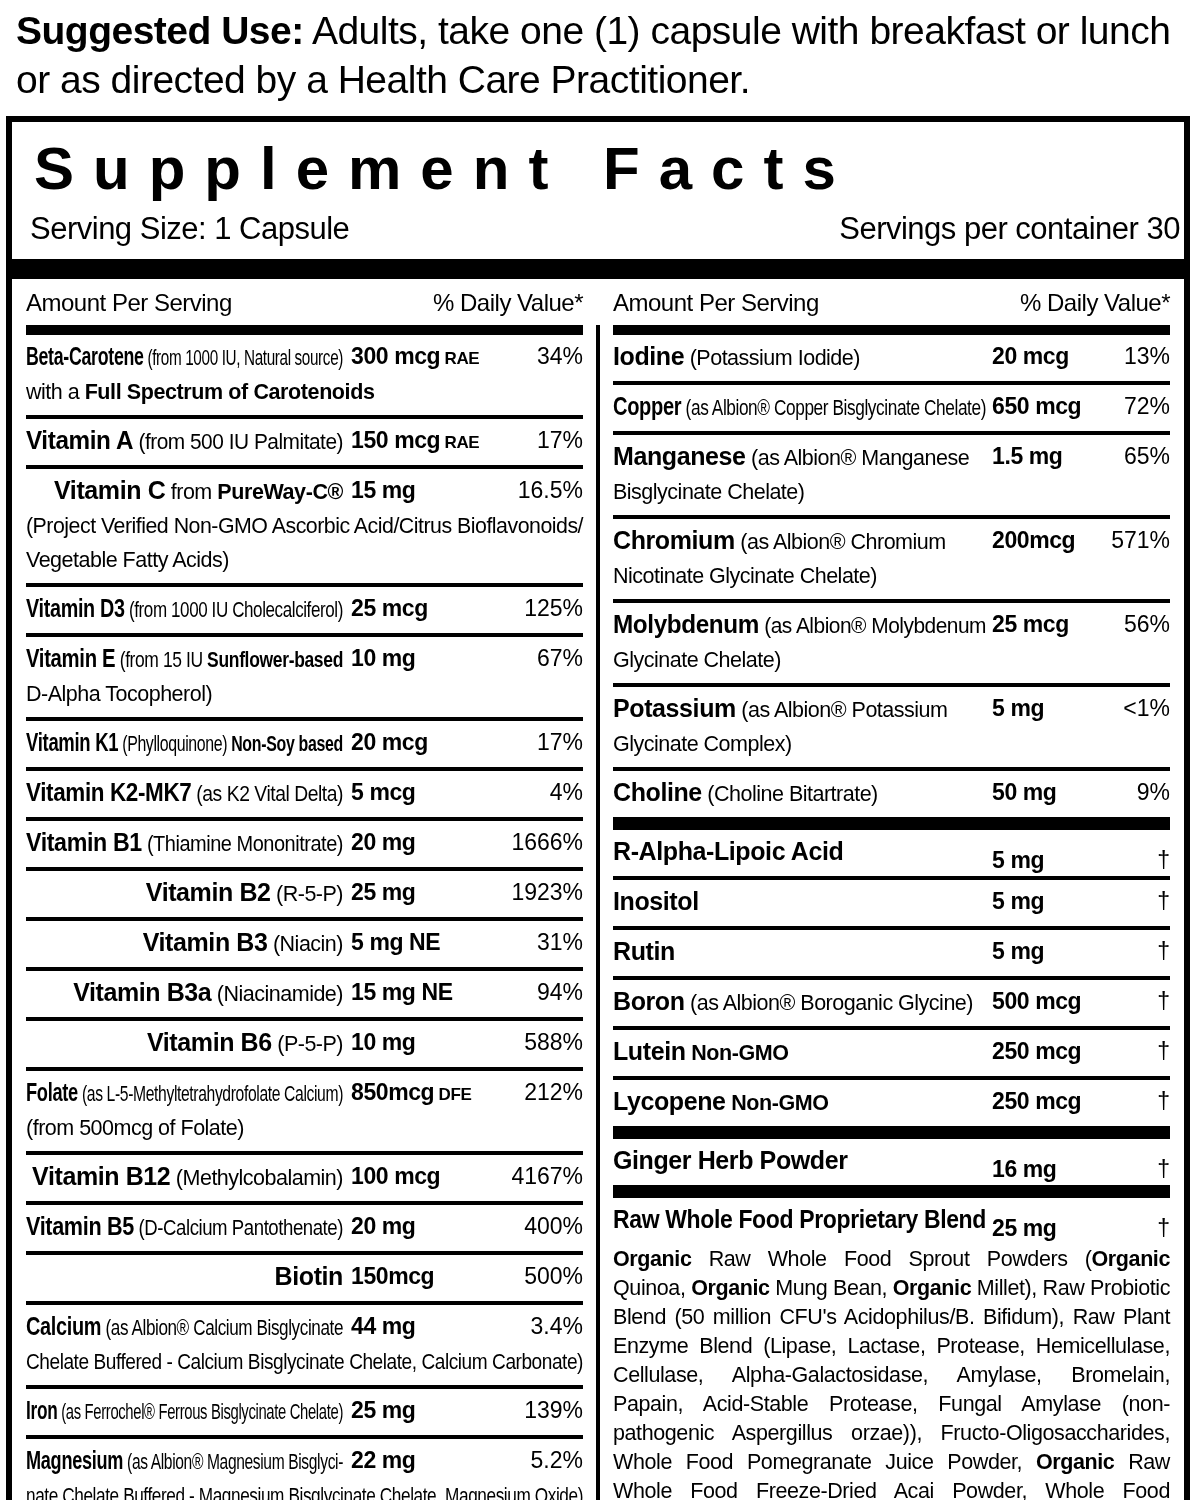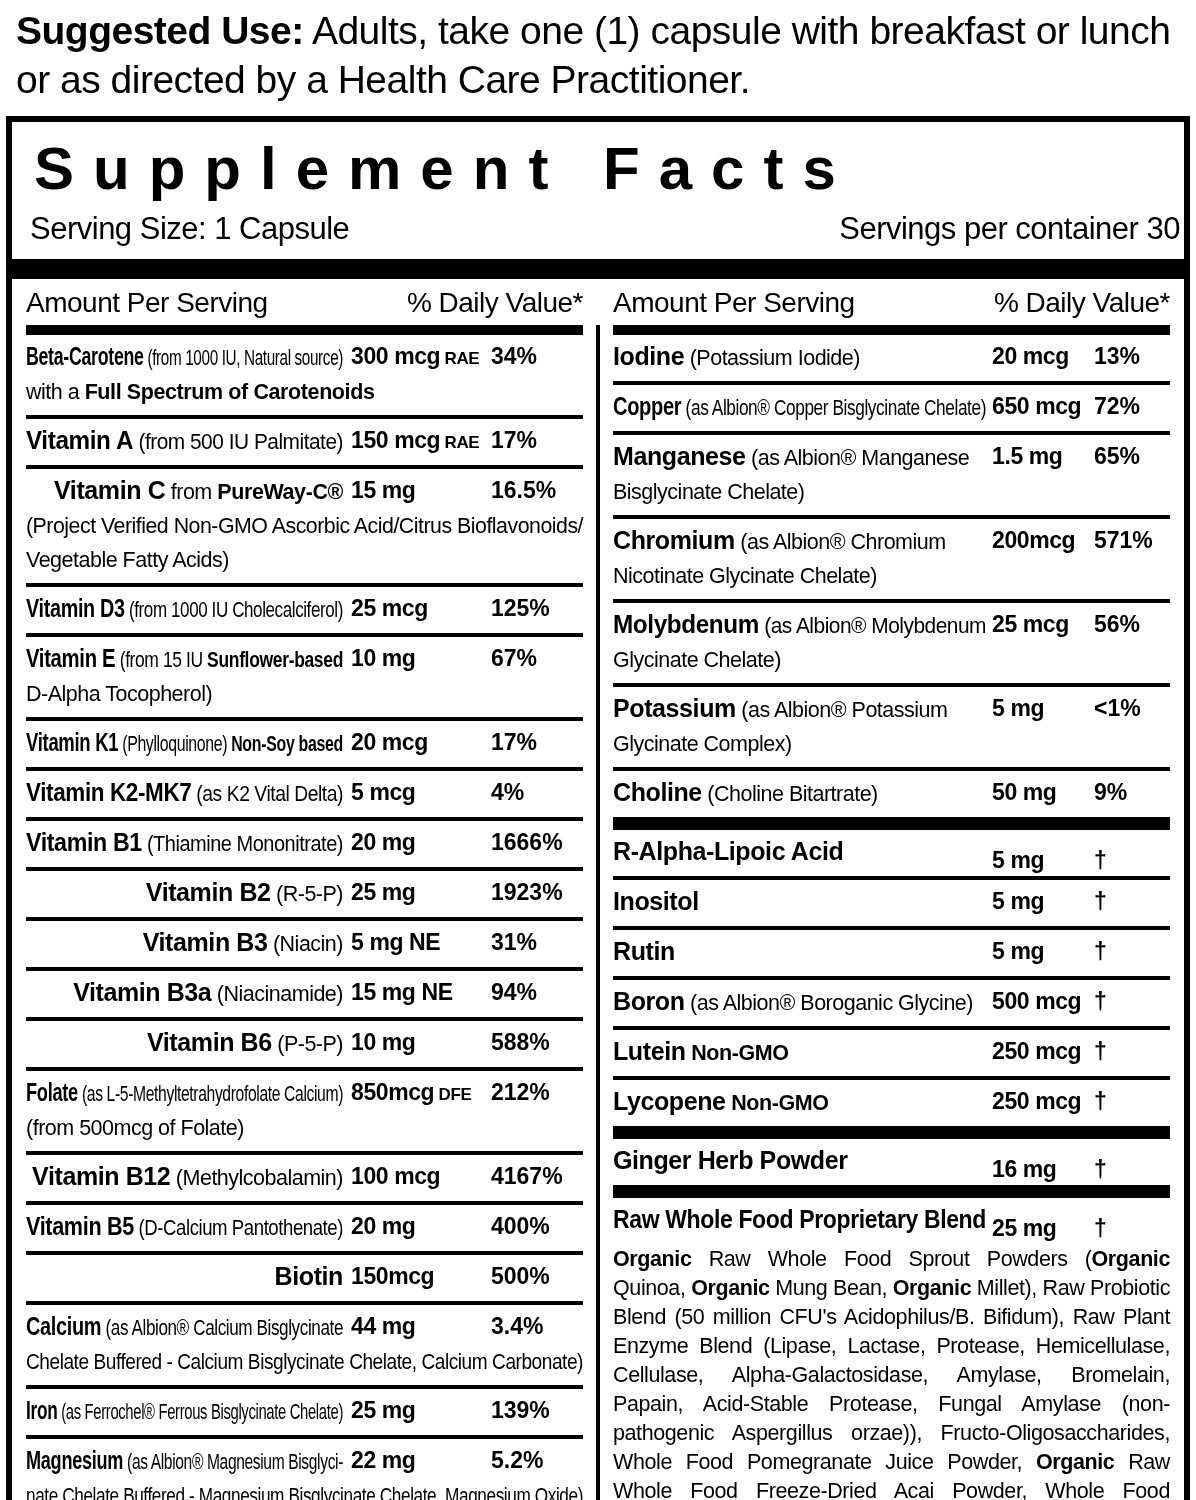--- a/index.html
+++ b/index.html
@@ -53,21 +53,21 @@
     left: -17px;
     top: 46px;
     bottom: 0;
     width: 4px;
     background: #000;
   }
   .col-header {
     display: flex;
     justify-content: space-between;
     align-items: flex-end;
-    font-size: 28px;
+    font-size: 24px;
     letter-spacing: -0.5px;
     padding: 8px 0 6px 0;
     line-height: 32px;
   }
   .hdr-bar { height: 10px; background: #000; }
   .rows { flex: 1; }
 
   
   .row {
     position: relative;
@@ -90,23 +90,23 @@
   .amt {
     flex: 1;
     font-weight: bold;
     font-size: 23px;
     letter-spacing: -0.4px;
     line-height: 32px;
     white-space: nowrap;
   }
   .amt-small { font-size: 17px; font-weight: bold; }
   .dv {
-    font-weight: bold;
+    font-weight: normal;
     font-size: 23px;
-    text-align: left;
+    text-align: right;
     line-height: 32px;
     white-space: nowrap;
   }
   .col-left .dv { width: 92px; }
   .col-right .dv { width: 76px; }
 
   .label { min-width: 0; }
   .line { white-space: nowrap; line-height: 32px; overflow: visible; }
   .col-left .line.first { padding-right: 240px; text-align: right; }
   .col-right .line.first { padding-right: 184px; }

